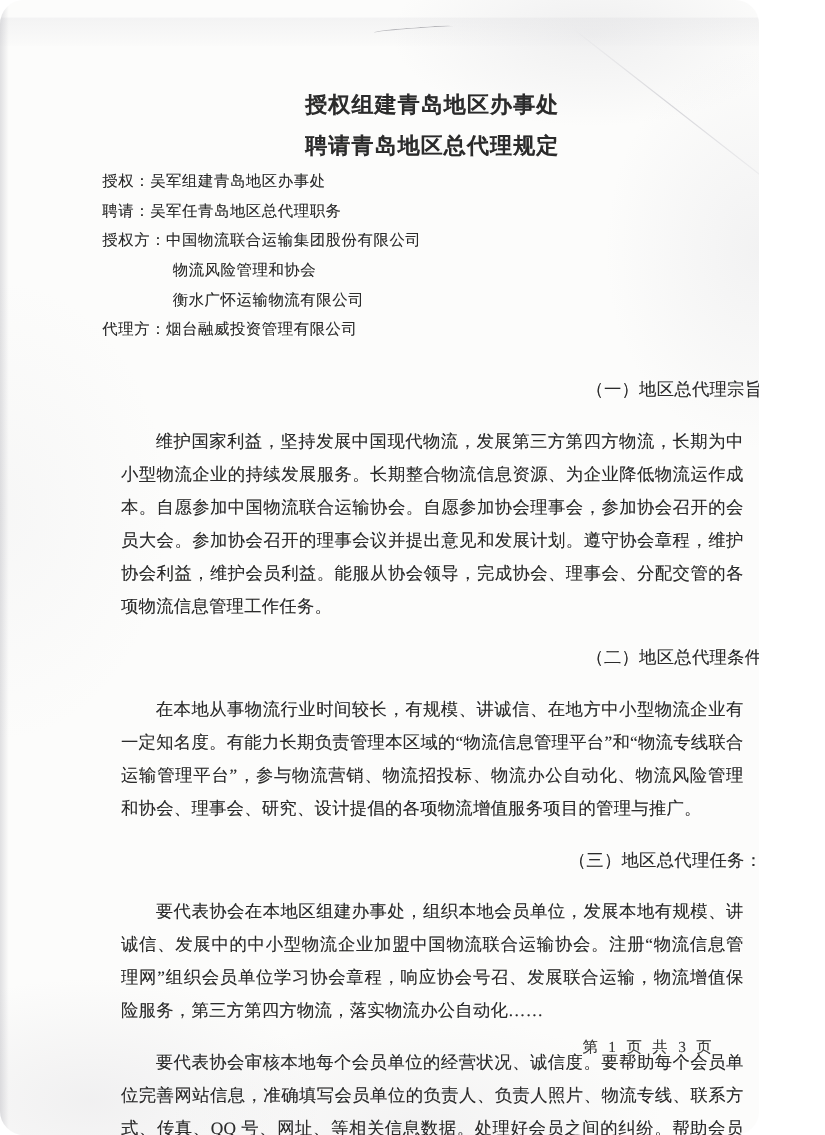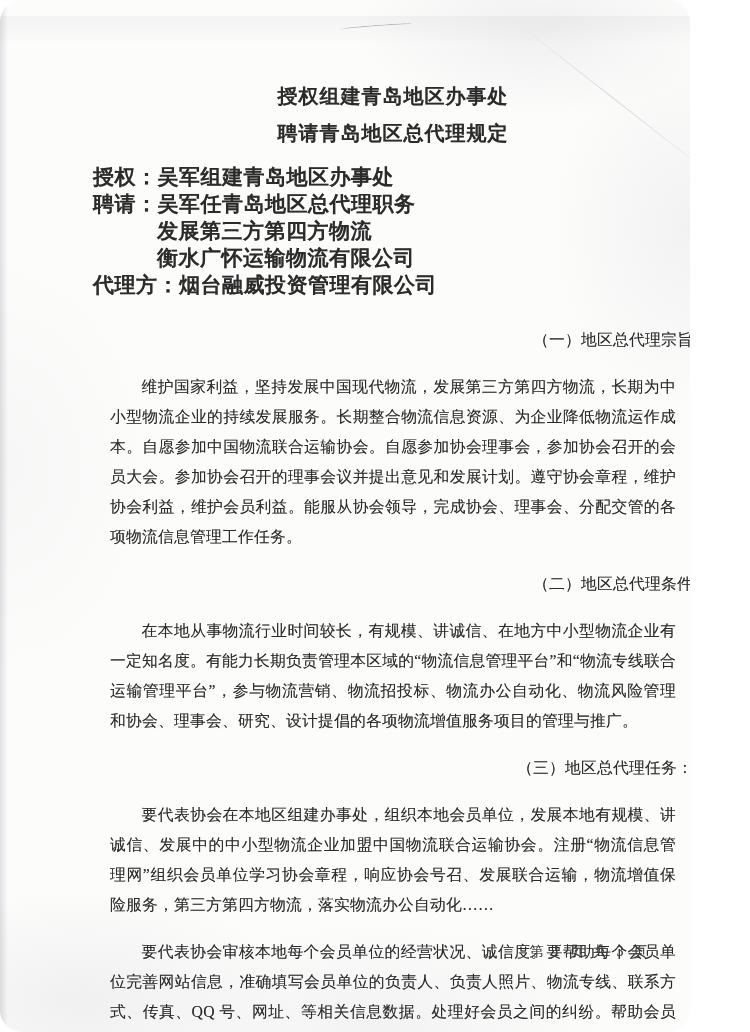--- a/index.html
+++ b/index.html
@@ -62,25 +62,24 @@
   }
   .title-block {
     margin-top: 78px;
     text-align: center;
     font-weight: bold;
     font-size: 20px;
     line-height: 37px;
     letter-spacing: 1px;
   }
   .meta-block {
-    margin-top: 12px;
-    font-size: 21px;
+    margin-top: 0;
+    font-size: 14px;
     line-height: 27px;
     letter-spacing: 0.5px;
-    font-weight: bold;
   }
   .meta-row.indent {
     padding-left: 64px;
   }
   .body-block {
     margin-top: 26px;
     font-size: 15.8px;
     line-height: 30px;
     text-align: justify;
     letter-spacing: 0.2px;
@@ -115,21 +114,22 @@
   <div class="content">
 
     <div class="title-block">
       <div>授权组建青岛地区办事处</div>
       <div>聘请青岛地区总代理规定</div>
     </div>
 
     <div class="meta-block">
       <div class="meta-row">授权：吴军组建青岛地区办事处</div>
       <div class="meta-row">聘请：吴军任青岛地区总代理职务</div>
-      <div class="meta-row indent">发展第三方第四方物流</div>
+      <div class="meta-row">授权方：中国物流联合运输集团股份有限公司</div>
+      <div class="meta-row indent">物流风险管理和协会</div>
       <div class="meta-row indent">衡水广怀运输物流有限公司</div>
       <div class="meta-row">代理方：烟台融威投资管理有限公司</div>
     </div>
 
     <div class="body-block">
       <div class="sec-heading">（一）地区总代理宗旨</div>
       <p class="para">维护国家利益，坚持发展中国现代物流，发展第三方第四方物流，长期为中小型物流企业的持续发展服务。长期整合物流信息资源、为企业降低物流运作成本。自愿参加中国物流联合运输协会。自愿参加协会理事会，参加协会召开的会员大会。参加协会召开的理事会议并提出意见和发展计划。遵守协会章程，维护协会利益，维护会员利益。能服从协会领导，完成协会、理事会、分配交管的各项物流信息管理工作任务。</p>
 
       <div class="sec-heading">（二）地区总代理条件</div>
       <p class="para">在本地从事物流行业时间较长，有规模、讲诚信、在地方中小型物流企业有一定知名度。有能力长期负责管理本区域的“物流信息管理平台”和“物流专线联合运输管理平台”，参与物流营销、物流招投标、物流办公自动化、物流风险管理和协会、理事会、研究、设计提倡的各项物流增值服务项目的管理与推广。</p>

